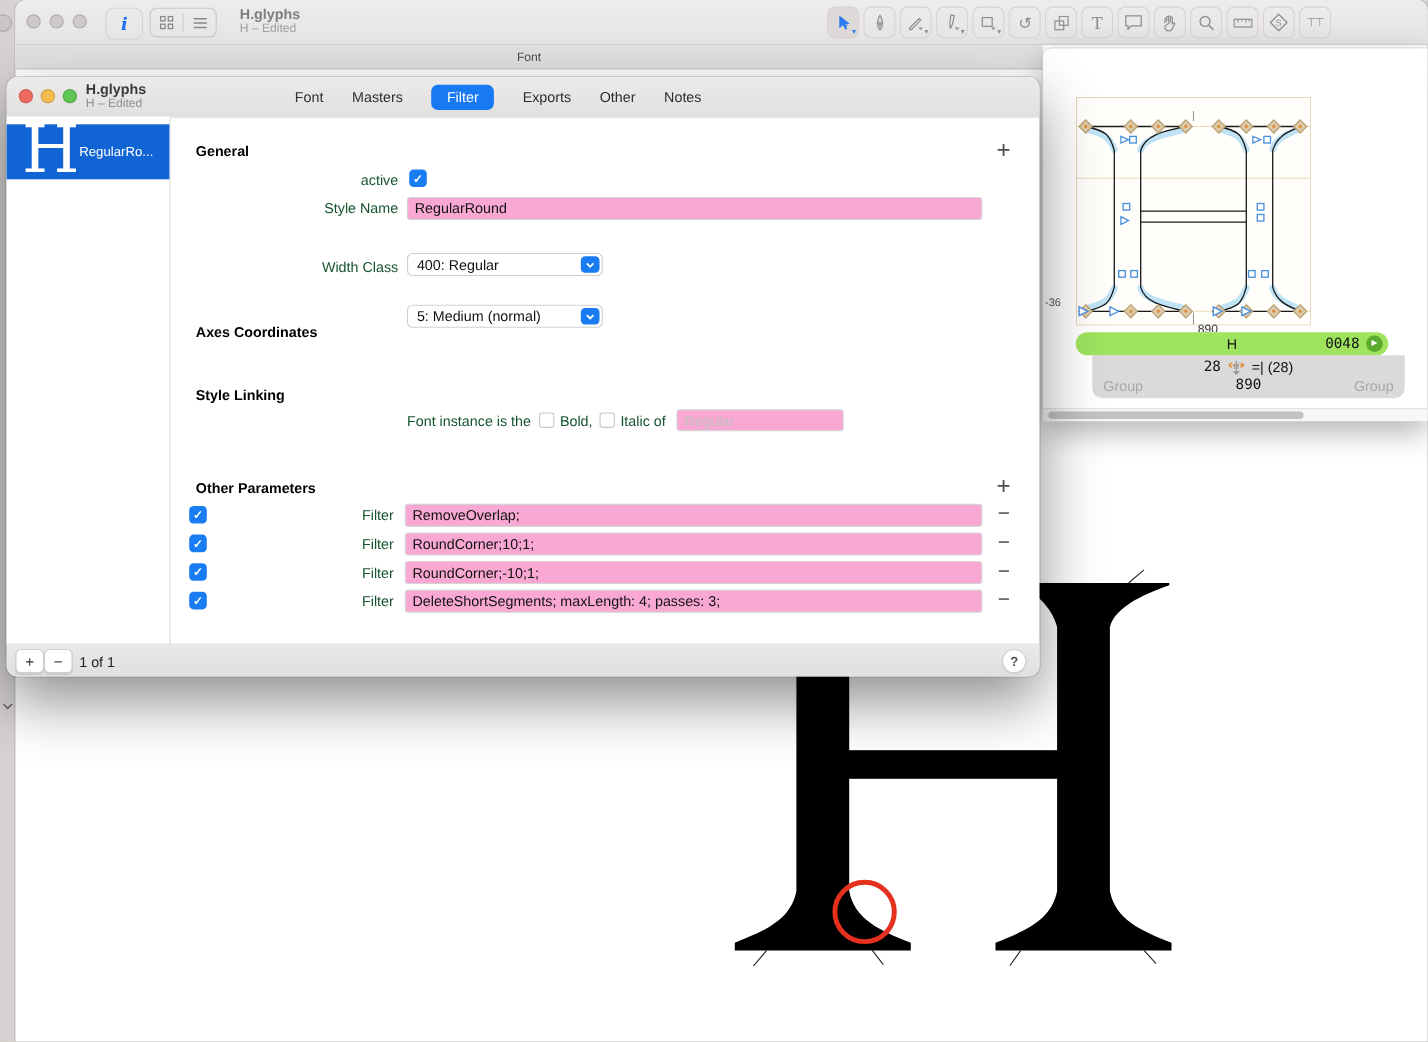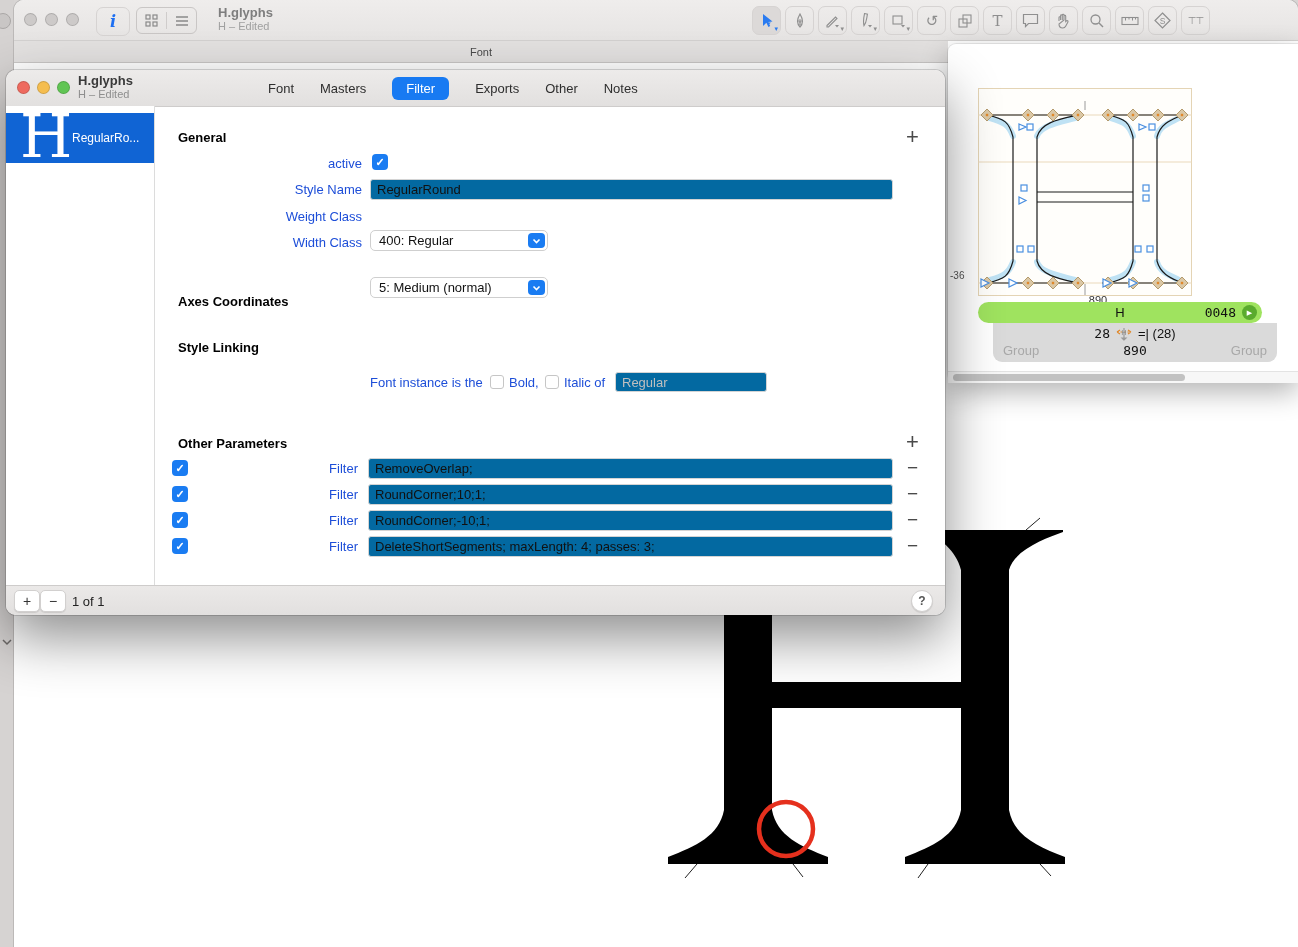--- a/index.html
+++ b/index.html
@@ -34,22 +34,22 @@
   
   .fi-window{left:6px;top:70px;width:939px;height:545px;background:#fff;border-radius:10px;
              box-shadow:0 22px 55px rgba(0,0,0,.45), 0 0 0 1px rgba(0,0,0,.15);}
   .fi-titlebar{left:0;top:0;width:100%;height:36px;background:linear-gradient(#edebea,#e2e0df);
                border-radius:10px 10px 0 0;border-bottom:1px solid #cecccb;}
   .fi-tabs{left:262px;top:0;height:36px;display:flex;align-items:center;gap:26px;font-size:13px;color:#2e2e2e;}
   .fi-tab.pill{background:#187af2;color:#fff;padding:4px 14px;border-radius:6px;}
   .sidebar{left:0;top:36px;width:148px;height:480px;background:#fff;border-right:1px solid #dcdcdc;}
   .sel-row{left:0;top:7px;width:148px;height:50px;background:#1064d4;color:#fff;}
   .heading{font-size:13px;font-weight:bold;color:#000;}
-  .label{font-size:13px;color:#1d4ed8;}
-  .field{border:1px solid #d4d4d4;border-radius:3px;background:#0369a1;height:21px;box-sizing:border-box;
+  .label{font-size:13px;color:#14532d;}
+  .field{border:1px solid #d4d4d4;border-radius:3px;background:#f9a8d4;height:21px;box-sizing:border-box;
          font-family:"Liberation Sans",sans-serif;font-size:13px;color:#111;padding:0 6px;}
   .field::placeholder{color:#bfbfbf;}
   .popup{border:1px solid #cfcfcf;border-radius:5px;background:#fff;height:21px;box-sizing:border-box;
          font-size:13px;color:#111;display:flex;align-items:center;padding-left:8px;position:relative;}
   .pop-cap{position:absolute;right:2px;top:2px;width:17px;height:15px;border-radius:4px;background:#1a7cf2;
            display:flex;align-items:center;justify-content:center;}
   .cb{width:16px;height:16px;border-radius:4px;background:#1a7cf2;display:flex;align-items:center;
       justify-content:center;color:#fff;font-size:11px;font-weight:bold;}
   .cb-empty{width:14px;height:14px;border-radius:3px;background:#fff;border:1px solid #c6c6c6;box-sizing:border-box;}
   .plusbtn{font-size:22px;font-weight:300;color:#4a4a4a;line-height:18px;}
@@ -371,42 +371,41 @@
     <div class="abs plusbtn" style="left:900px;top:58px;">+</div>
 
     <div class="abs label right-label" style="left:0;width:356px;top:86px;">active</div>
     <div class="abs cb" style="left:366px;top:84px;">
       <span>✓</span>
     </div>
 
     <div class="abs label right-label" style="left:0;width:356px;top:112px;">Style Name</div>
     <input class="abs field" style="left: 364px; top: 109px; width: 523px;" value="RegularRound">
 
-    <div class="abs label right-label" style="left:0;width:356px;top:139px;">Weight Class</div>
     <div class="abs popup" style="left:364px;top:136px;width:178px;margin-top:24px;">
       <span>400: Regular</span>
       <span class="pop-cap">
         <svg width="9" height="6" viewBox="0 0 9 6">
             <polyline points="1.5,1.5 4.5,4.5 7.5,1.5" fill="none" stroke="#fff" stroke-width="1.6"></polyline>
           </svg>
       </span>
     </div>
 
     <div class="abs label right-label" style="left:0;width:356px;top:165px;">Width Class</div>
     <div class="abs popup" style="left:364px;top:162px;width:178px;">
       <span>5: Medium (normal)</span>
       <span class="pop-cap">
         <svg width="9" height="6" viewBox="0 0 9 6">
             <polyline points="1.5,1.5 4.5,4.5 7.5,1.5" fill="none" stroke="#fff" stroke-width="1.6"></polyline>
           </svg>
       </span>
     </div>
 
     <div class="abs heading" style="left:172px;top:224px;">Axes Coordinates</div>
-    <div class="abs heading" style="left:172px;top:270px;">Style Linking</div>
+    <div class="abs heading" style="left:172px;top:282px;">Style Linking</div>
 
     <span class="abs label" style="left:364px;top:305px;">Font instance is the</span>
     <div class="abs cb-empty" style="left:484px;top:305px;"></div>
     <span class="abs label" style="left:503px;top:305px;">Bold,</span>
     <div class="abs cb-empty" style="left:539px;top:305px;"></div>
     <span class="abs label" style="left:558px;top:305px;">Italic of</span>
     <input class="abs field" style="left: 609px; top: 302px; width: 152px; height: 20px;" placeholder="Regular">
 
     <div class="abs heading" style="left:172px;top:366px;">Other Parameters</div>
     <div class="abs plusbtn" style="left:900px;top:363px;">+</div>

